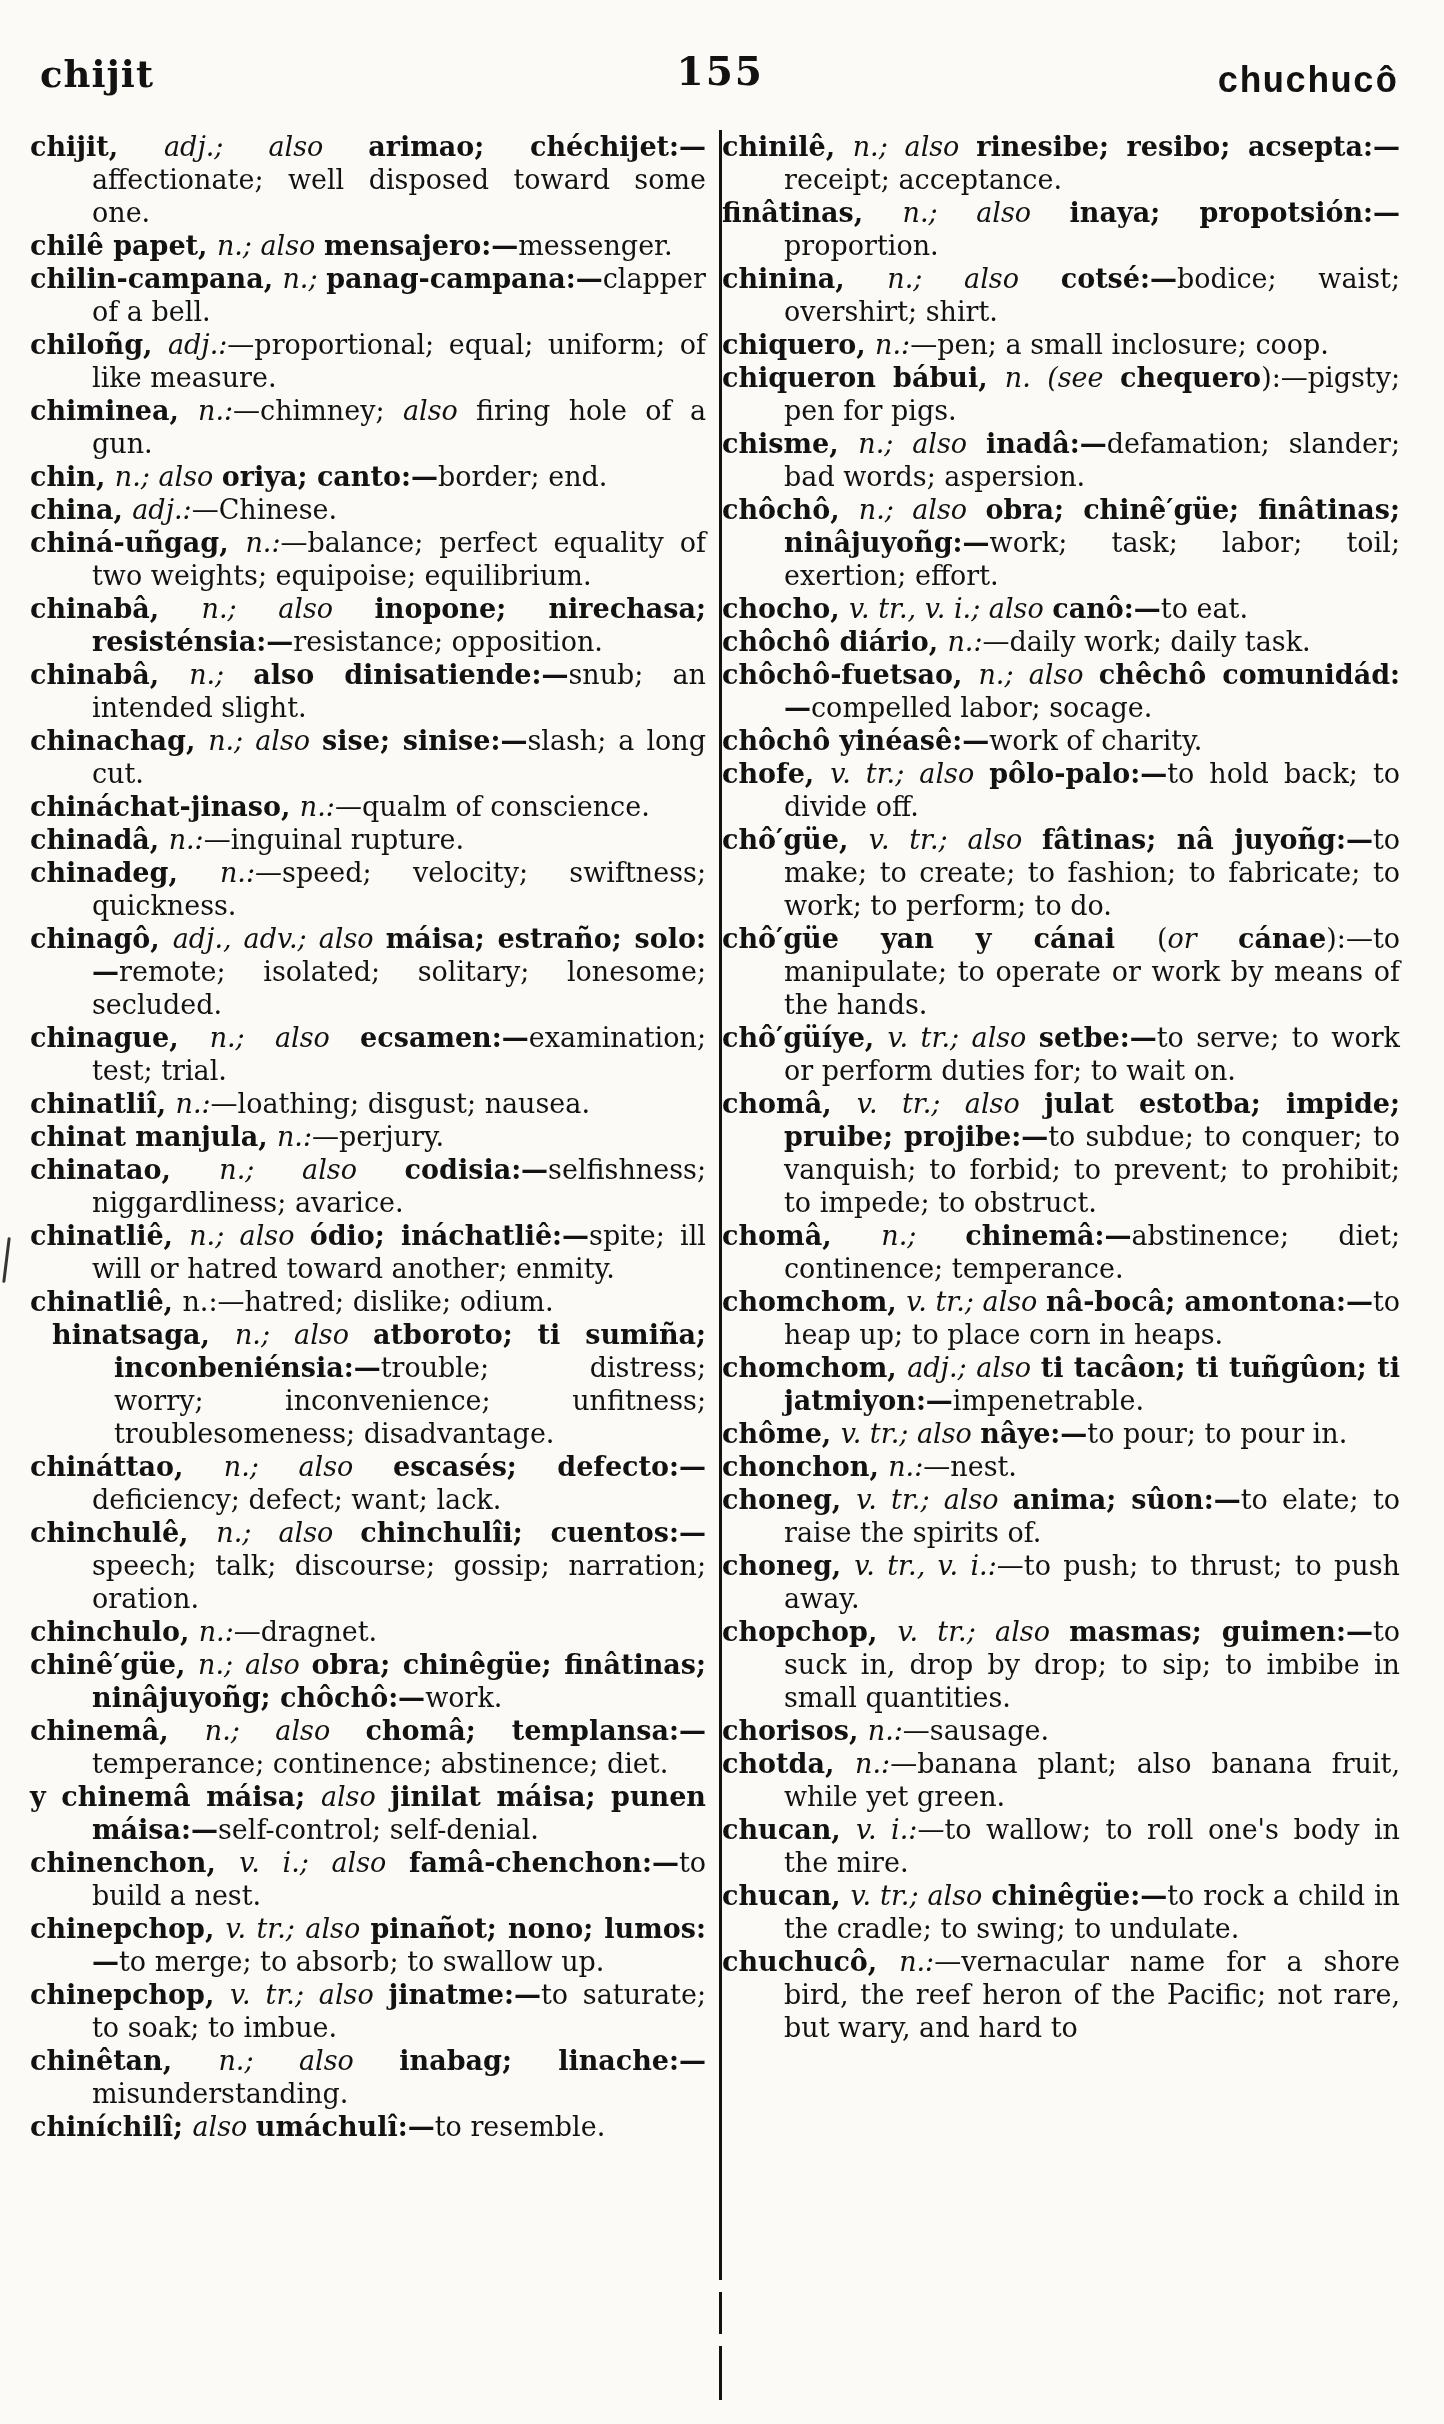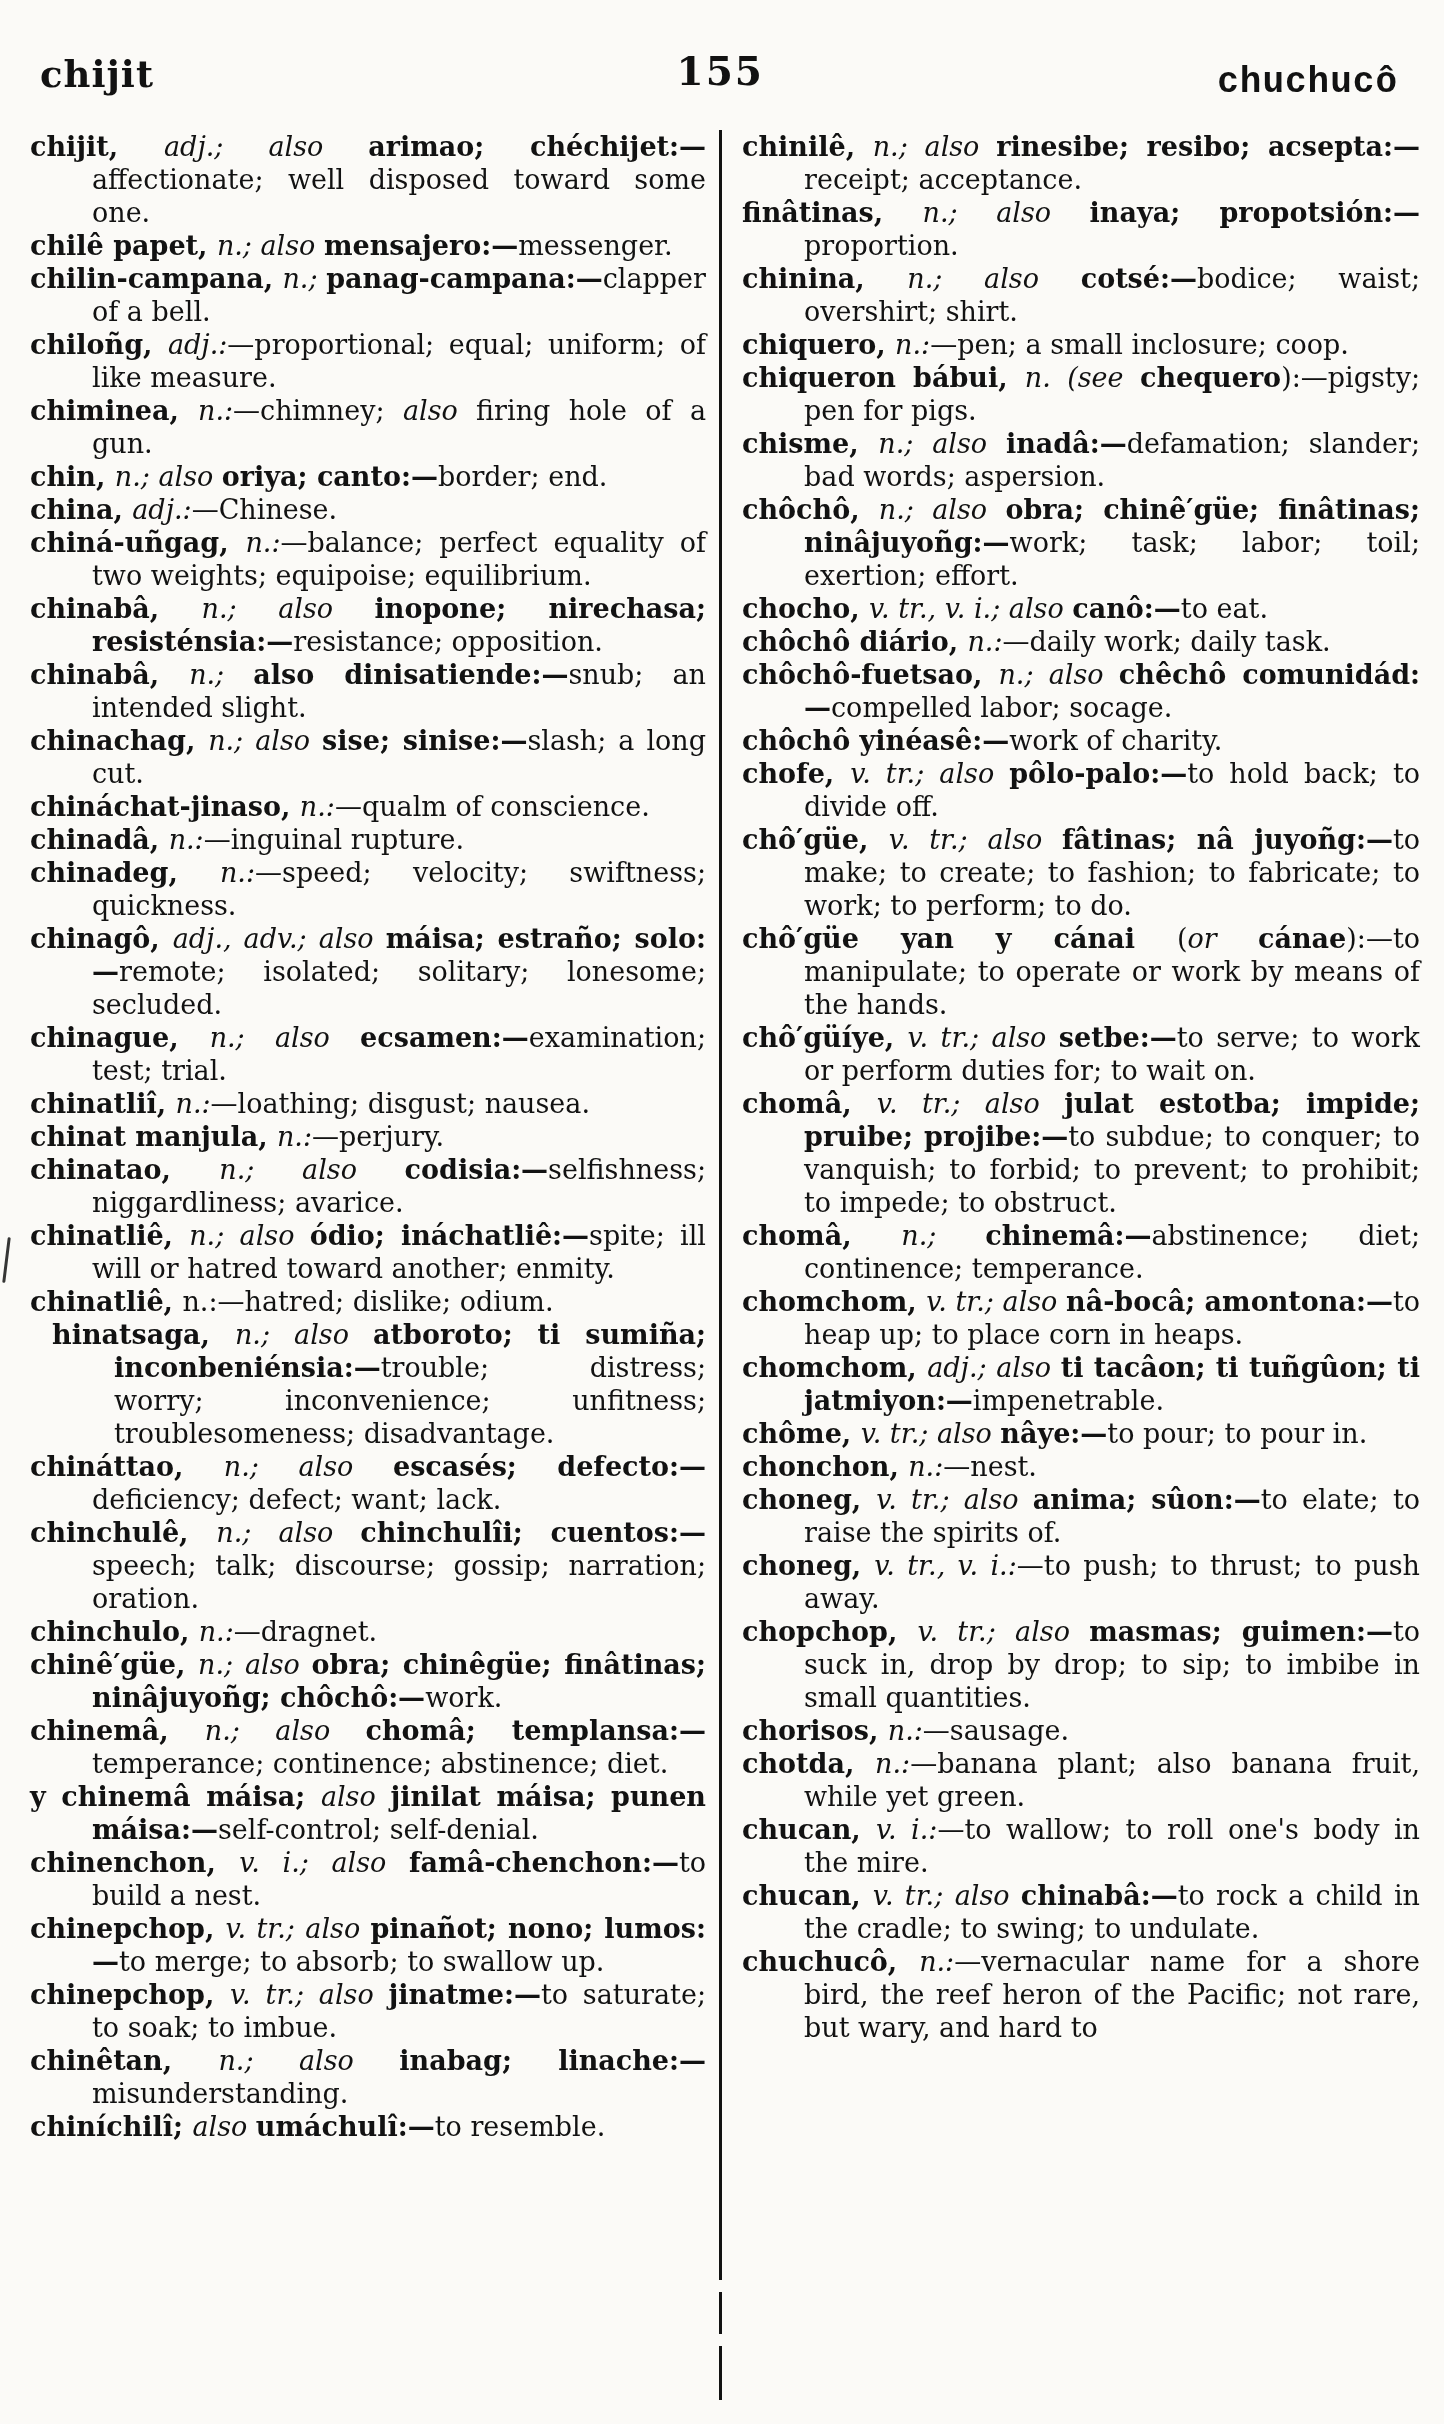--- a/index.html
+++ b/index.html
@@ -21,21 +21,21 @@
   .guide-left  { position:absolute; left:40px;  top:6px;  font-size:37px; letter-spacing:1px; }
   .page-num    { position:absolute; left:50%; top:2px; transform:translateX(-52%); font-size:39px; letter-spacing:2px; }
   .guide-right { position:absolute; right:46px; top:16px; font-size:36px; letter-spacing:1px;font-family:Liberation Mono, monospace; }
 
   .columns {
     position:absolute; top:130px; left:30px; right:20px; bottom:0;
     display:flex; align-items:flex-start;
   }
   .col { font-size:27px; line-height:33px; text-align:justify; }
   .col-left  { width:676px; }
-  .col-right { width:678px; margin-left:20px; }
+  .col-right { width:678px; }
   .divider {
     width:3px; margin-left:13px; flex:none;
     height:2270px;
     background: linear-gradient(
       to bottom,
       var(--ink) 0px,  var(--ink) 2150px,
       transparent 2150px, transparent 2162px,
       var(--ink) 2162px, var(--ink) 2204px,
       transparent 2204px, transparent 2216px,
       var(--ink) 2216px, var(--ink) 2270px
@@ -122,19 +122,19 @@
         <p class="entry"><span class="b">chomchom, </span><span class="i">v. tr.; also </span><span class="b">nâ-bocâ; amontona:—</span><span class="r">to heap up; to place corn in heaps.</span></p>
         <p class="entry"><span class="b">chomchom, </span><span class="i">adj.; also </span><span class="b">ti tacâon; ti tuñgûon; ti jatmiyon:—</span><span class="r">impenetrable.</span></p>
         <p class="entry"><span class="b">chôme, </span><span class="i">v. tr.; also </span><span class="b">nâye:—</span><span class="r">to pour; to pour in.</span></p>
         <p class="entry"><span class="b">chonchon, </span><span class="i">n.:</span><span class="r">—nest.</span></p>
         <p class="entry"><span class="b">choneg, </span><span class="i">v. tr.; also </span><span class="b">anima; sûon:—</span><span class="r">to elate; to raise the spirits of.</span></p>
         <p class="entry"><span class="b">choneg, </span><span class="i">v. tr., v. i.:</span><span class="r">—to push; to thrust; to push away.</span></p>
         <p class="entry"><span class="b">chopchop, </span><span class="i">v. tr.; also </span><span class="b">masmas; guimen:—</span><span class="r">to suck in, drop by drop; to sip; to imbibe in small quantities.</span></p>
         <p class="entry"><span class="b">chorisos, </span><span class="i">n.:</span><span class="r">—sausage.</span></p>
         <p class="entry"><span class="b">chotda, </span><span class="i">n.:</span><span class="r">—banana plant; also banana fruit, while yet green.</span></p>
         <p class="entry"><span class="b">chucan, </span><span class="i">v. i.:</span><span class="r">—to wallow; to roll one's body in the mire.</span></p>
-        <p class="entry"><span class="b">chucan, </span><span class="i">v. tr.; also </span><span class="b">chinabâ:—</span><span class="r">to rock a child in the cradle; to swing; to undulate.</span></p>
+        <p class="entry"><span class="b">chucan, </span><span class="i">v. tr.; also </span><span class="b">chinêgüe:—</span><span class="r">to rock a child in the cradle; to swing; to undulate.</span></p>
         <p class="entry"><span class="b">chuchucô, </span><span class="i">n.:</span><span class="r">—vernacular name for a shore bird, the reef heron of the Pacific; not rare, but wary, and hard to</span></p>
       </div>
   </div>
 
   <div class="stray-mark"></div>
 </div>
 
 </body></html>

